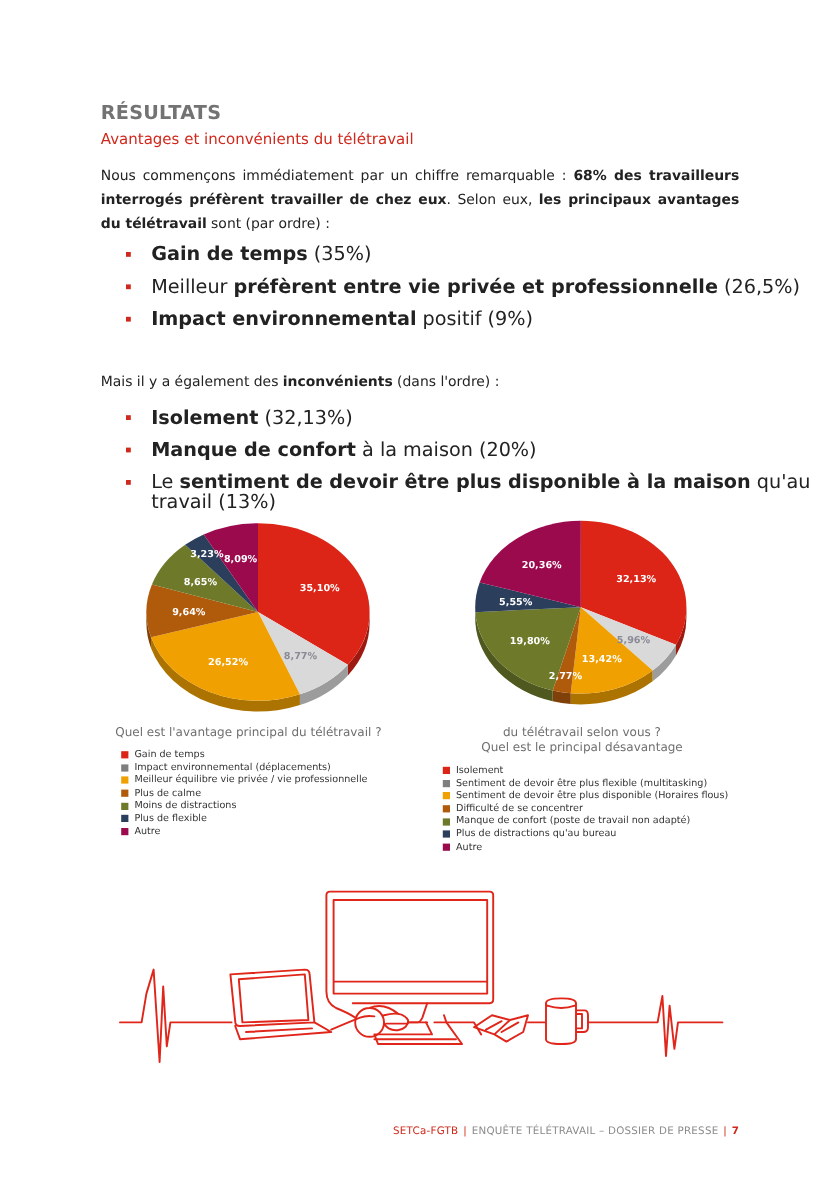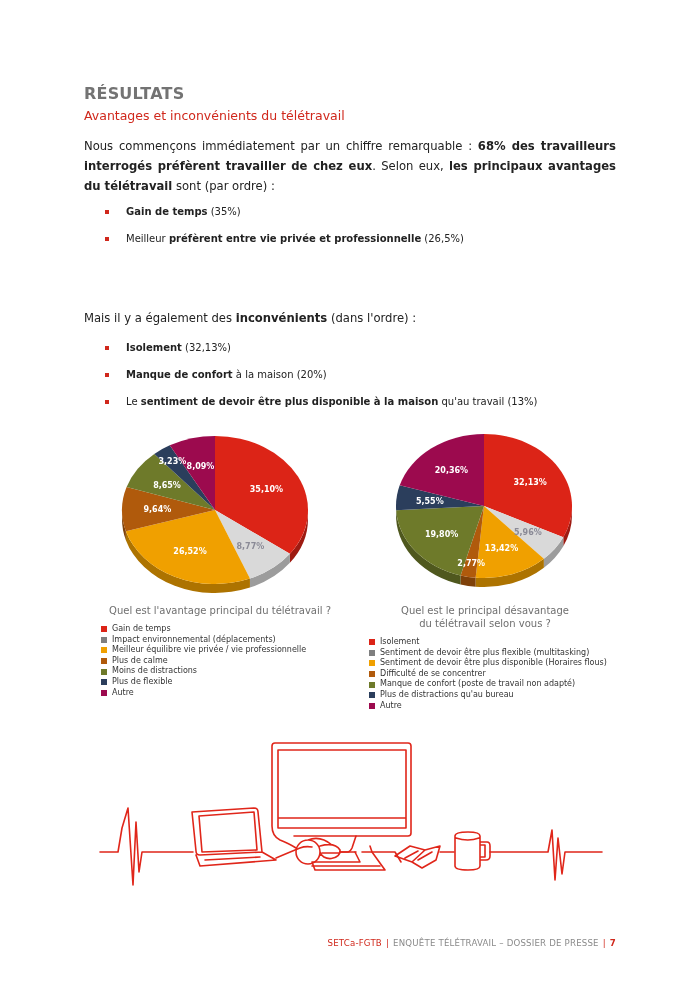--- a/index.html
+++ b/index.html
@@ -5,21 +5,21 @@
   html, body { margin: 0; padding: 0; background: #ffffff; }
   body { width: 700px; height: 993px; position: relative; overflow: hidden;
          font-family: "DejaVu Sans", sans-serif; color: #1a1a1a; }
   .h1 { position: absolute; left: 84px; top: 84px; font-size: 16px; font-weight: bold;
         color: #737373; letter-spacing: 0.2px; }
   .h2 { position: absolute; left: 84px; top: 108px; font-size: 12.5px; color: #d0281c; text-align: right; }
   .para { position: absolute; left: 84px; width: 532px; font-size: 11.6px; line-height: 20px;
           text-align: justify; color: #222; }
   .para b { font-weight: bold; }
   .bullets { position: absolute; left: 104px; margin: 0; padding: 0; list-style: none;
-             font-size: 10px; color: #222; }
+             font-size: 16px; color: #222; }
   .bullets li { position: relative; padding-left: 22px; height: 27px; line-height: 16px; }
   .bullets li .dot { position: absolute; left: 1px; top: 6px; width: 4px; height: 4px;
                      background: #d0281c; }
   .chart-title { position: absolute; font-size: 10px; color: #6f6f6f; text-align: center;
                  line-height: 13px; }
   .legend { position: absolute; font-size: 8px; color: #333; line-height: 10.6px; }
   .legend .row { display: flex; align-items: center; white-space: nowrap; }
   .legend .sw { width: 6px; height: 6px; margin-right: 5px; flex: 0 0 auto; }
   svg text { font-family: "DejaVu Sans", sans-serif; }
   .footer { position: absolute; left: 320px; top: 938px; width: 296px; text-align: right;
@@ -32,20 +32,21 @@
 <body>
 
 <div class="h1">RÉSULTATS</div>
 <div class="h2">Avantages et inconvénients du télétravail</div>
 
 <div class="para" style="top:136px;"><span>Nous commençons immédiatement par un chiffre remarquable : </span><b>68% des travailleurs interrogés préfèrent travailler de chez eux</b><span>. Selon eux, </span><b>les principaux avantages du télétravail</b><span> sont (par ordre) :</span></div>
 
 <ul class="bullets" style="top:204px;">
   <li><span class="dot"></span><span></span><b>Gain de temps</b><span> (35%)</span></li>
   <li><span class="dot"></span><span>Meilleur </span><b>préfèrent entre vie privée et professionnelle</b><span> (26,5%)</span></li>
+  <li><span class="dot"></span><span></span><b>Impact environnemental</b><span> positif (9%)</span></li>
 </ul>
 
 <div class="para" style="top:308px;"><span>Mais il y a également des </span><b>inconvénients</b><span> (dans l'ordre) :</span></div>
 
 <ul class="bullets" style="top:340px;">
   <li><span class="dot"></span><span></span><b>Isolement</b><span> (32,13%)</span></li>
   <li><span class="dot"></span><span></span><b>Manque de confort</b><span> à la maison (20%)</span></li>
   <li><span class="dot"></span><span>Le </span><b>sentiment de devoir être plus disponible à la maison</b><span> qu'au travail (13%)</span></li>
 </ul>
 
@@ -85,24 +86,24 @@
     <path d="M484,506 L399.71015073994516,485.31405111198694 A88,72 0 0 1 484,434 Z" fill="#9c0a4e"></path>
     <text x="530.1884756885274" y="485.2386376202435" text-anchor="middle" font-size="8" font-weight="bold" fill="#ffffff">32,13%</text>
     <text x="527.9101222693794" y="535.49563752418" text-anchor="middle" font-size="8" font-weight="bold" fill="#8a8a96">5,96%</text>
     <text x="501.4961357479743" y="551.282499901168" text-anchor="middle" font-size="8" font-weight="bold" fill="#ffffff">13,42%</text>
     <text x="471.24185257756795" y="565.6462535960148" text-anchor="middle" font-size="8" font-weight="bold" fill="#ffffff">2,77%</text>
     <text x="441.5563365512286" y="537.0497862688107" text-anchor="middle" font-size="8" font-weight="bold" fill="#ffffff">19,80%</text>
     <text x="429.813239626001" y="503.7874304699044" text-anchor="middle" font-size="8" font-weight="bold" fill="#ffffff">5,55%</text>
     <text x="451.4304868460554" y="473.1862423768201" text-anchor="middle" font-size="8" font-weight="bold" fill="#ffffff">20,36%</text>
   </svg>
 
-<div class="chart-title" style="left:100px; top:604px; width:240px;">Quel est l'avantage principal du télétravail ?</div>
+<div class="chart-title" style="left:87px; top:604px; width:240px;">Quel est l'avantage principal du télétravail ?</div>
 <div class="chart-title" style="left:360px; top:604px; width:250px;">
+  <div>du télétravail selon vous ?</div>
   <div>Quel est le principal désavantage</div>
-  <div>du télétravail selon vous ?</div>
 </div>
 
 <div class="legend" style="left:101px; top:624px;" id="legend-left">
   <div class="row">
       <span class="sw" style="background: rgb(220, 36, 23);"></span>
       <span>Gain de temps</span>
     </div>
   <div class="row">
       <span class="sw" style="background: rgb(127, 127, 127);"></span>
       <span>Impact environnemental (déplacements)</span>

